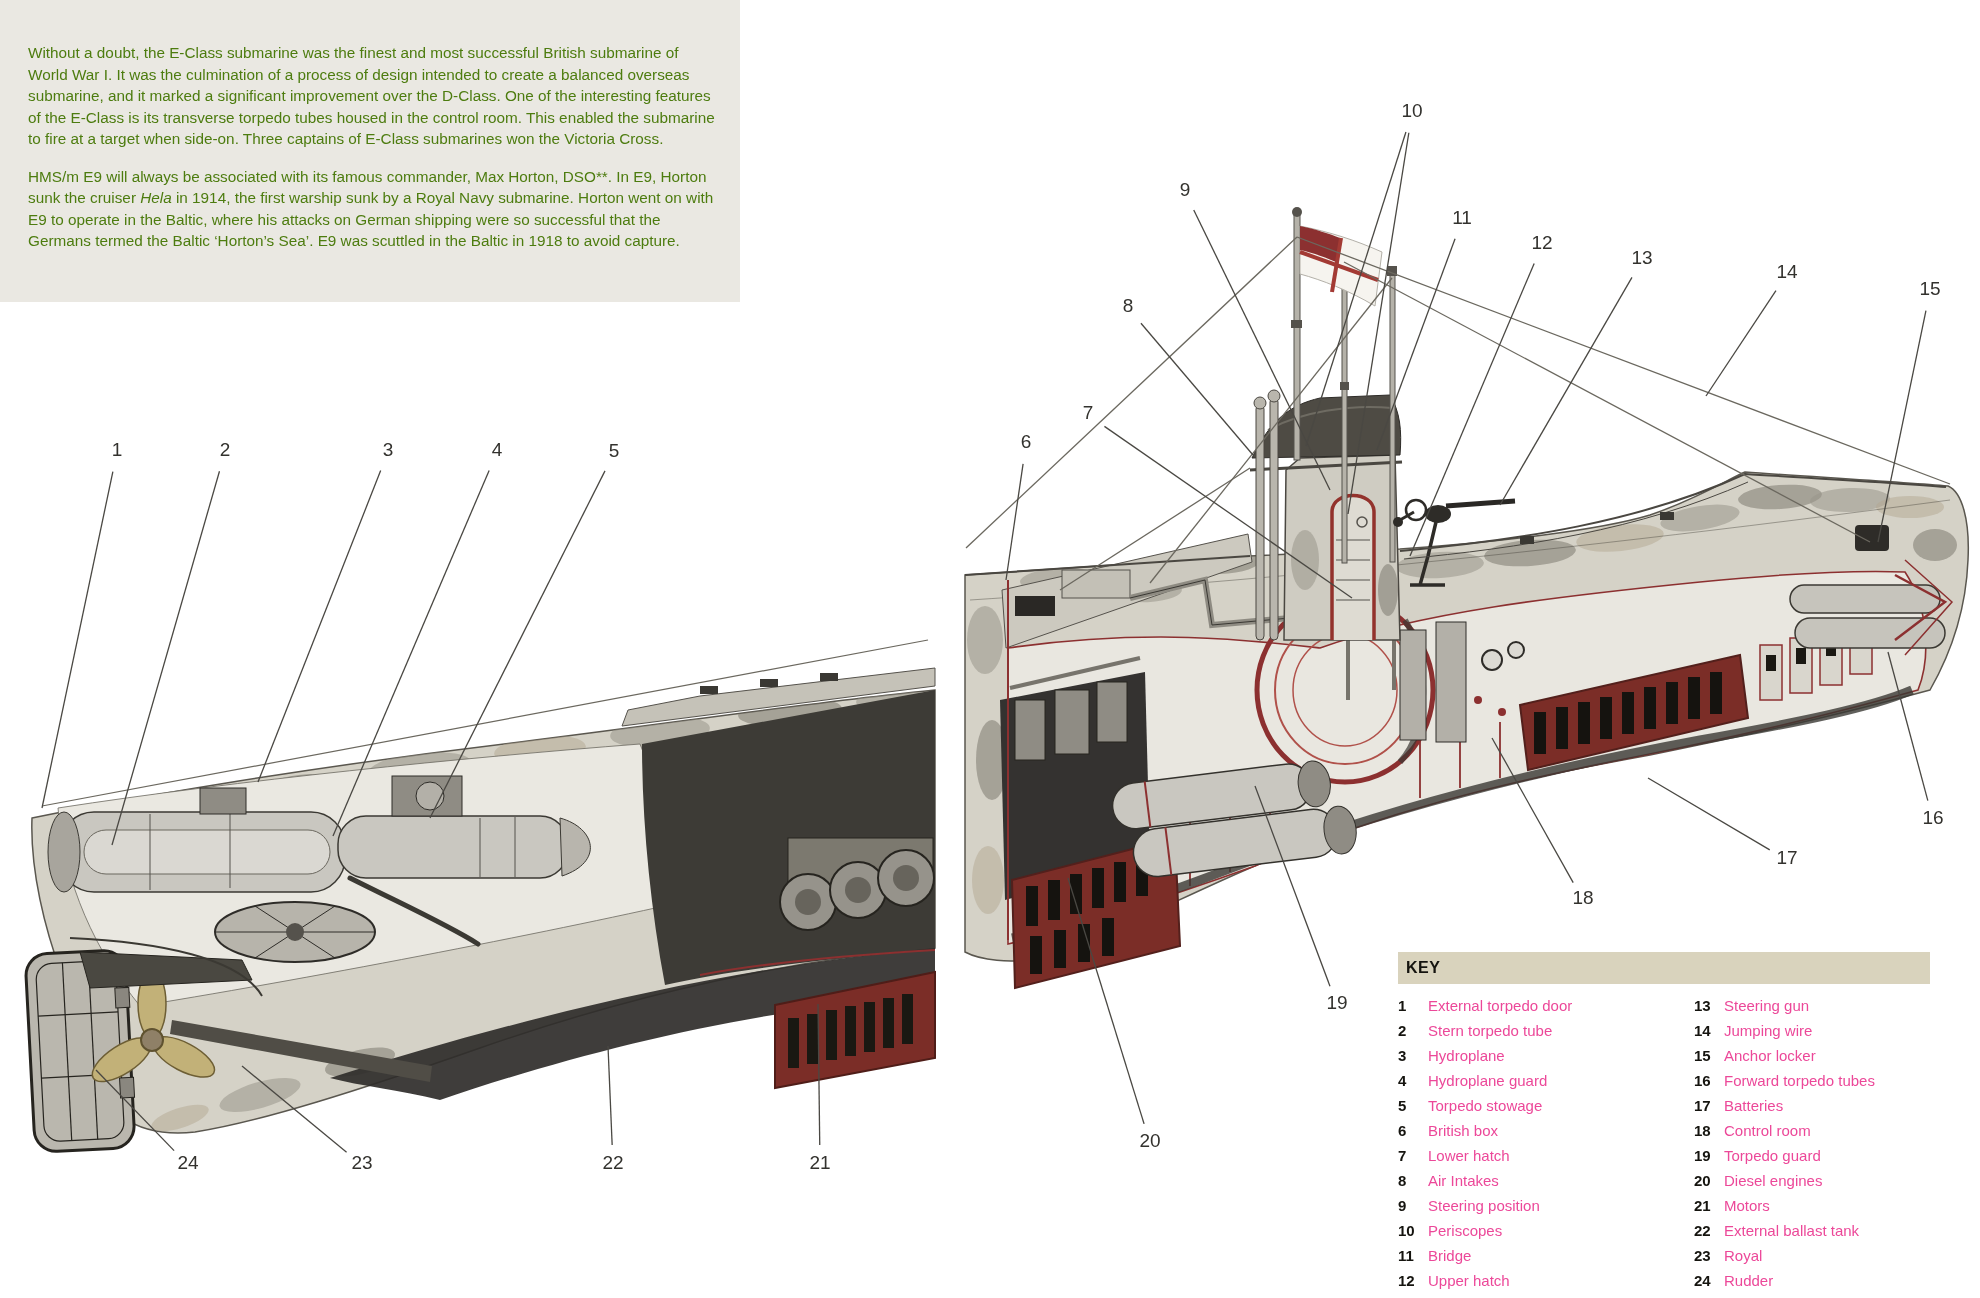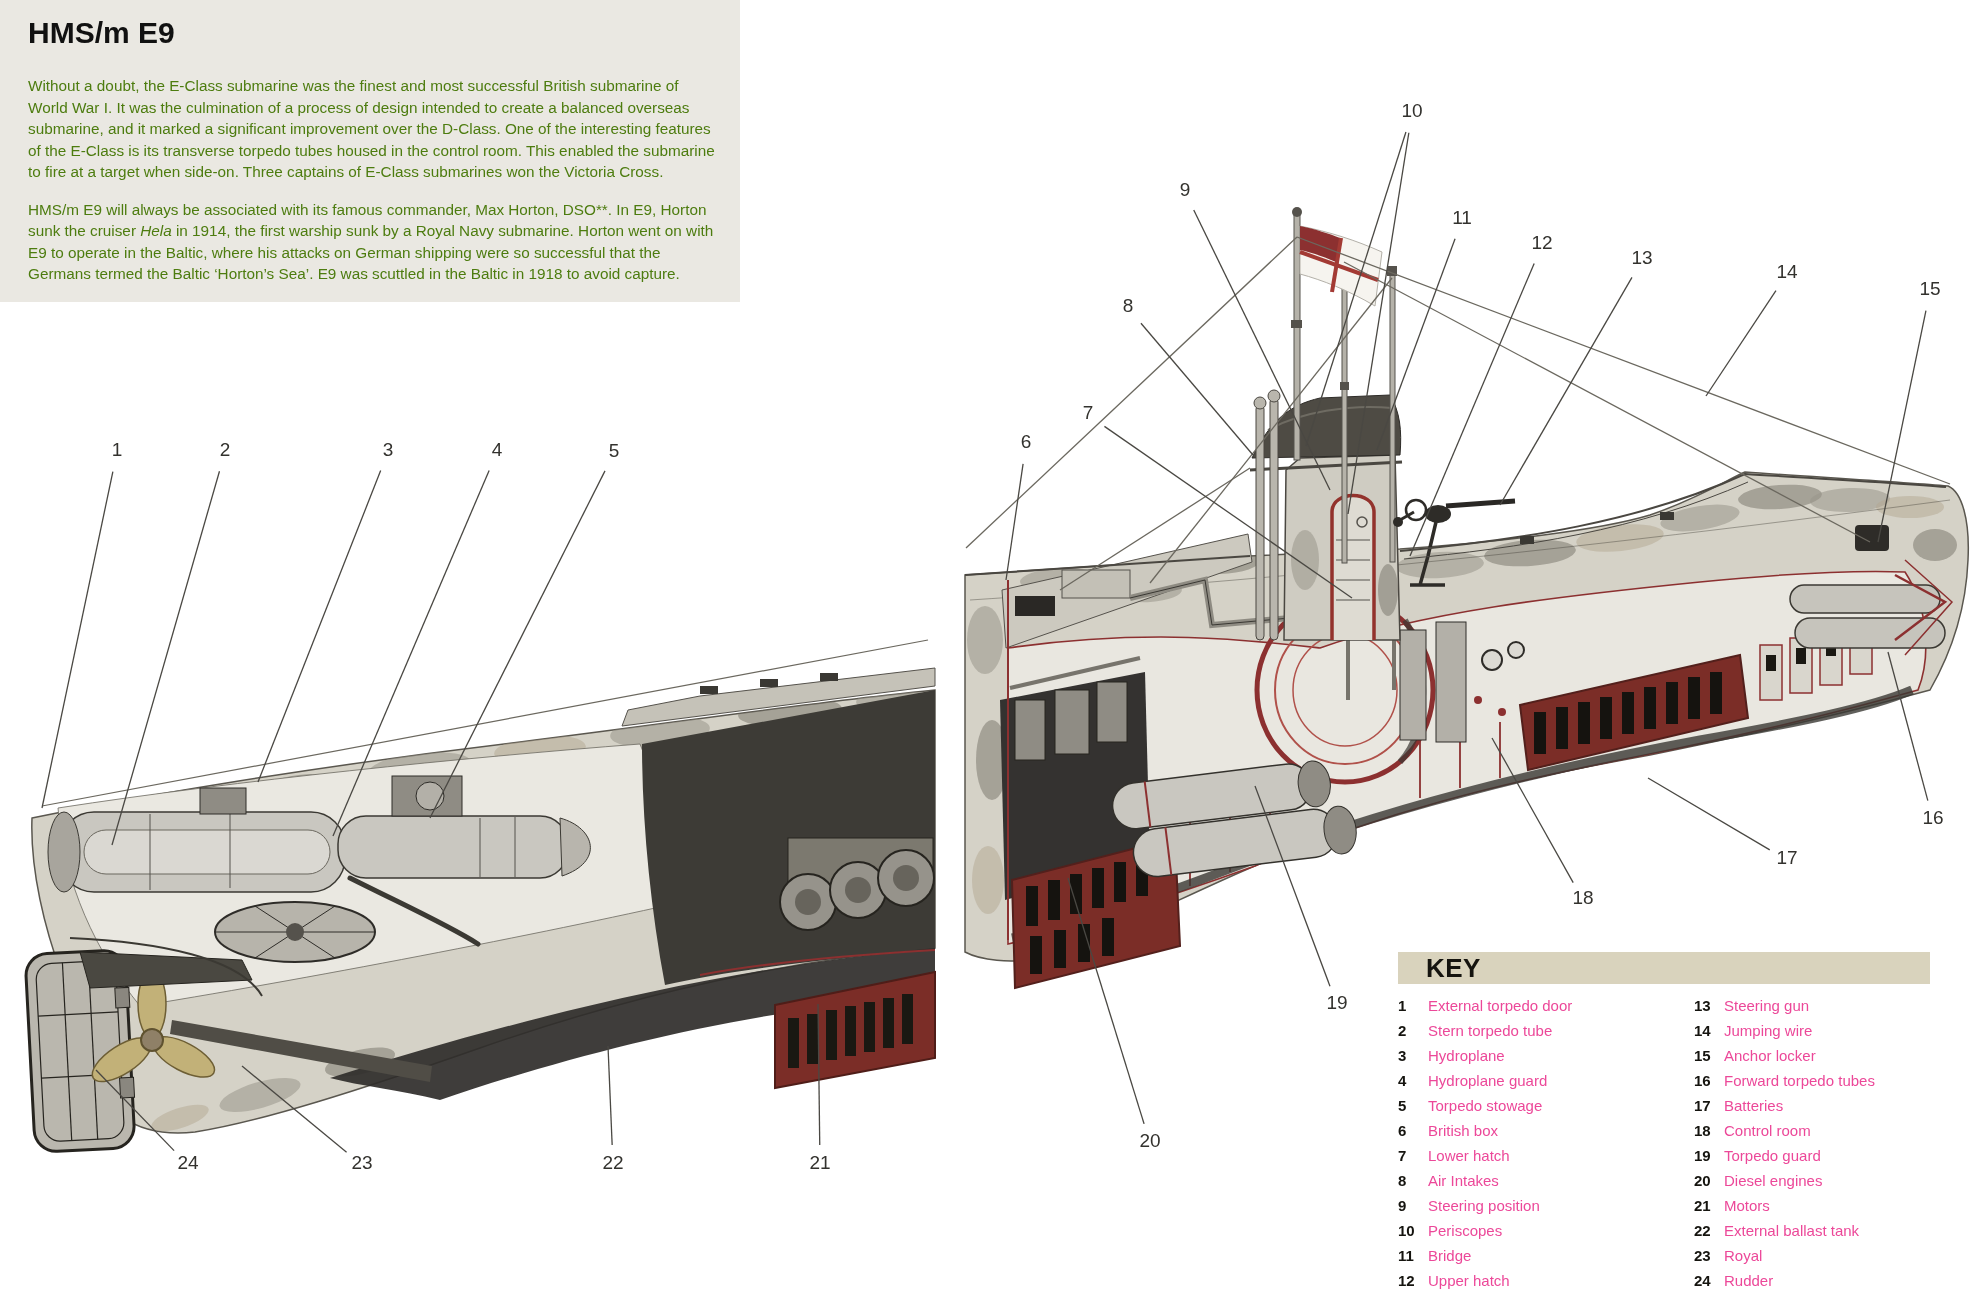--- a/index.html
+++ b/index.html
@@ -8,21 +8,21 @@
   
   #article{position:absolute;left:0;top:0;width:740px;height:302px;background:#eae8e2;
            box-sizing:border-box;padding:16px 22px 0 28px;}
   #article h1{margin:0;font-size:30px;line-height:1.1;font-weight:bold;color:#111;}
   #article .paras{margin-top:26px;}
   #article p.para{margin:16px 0 12px 0;font-size:15.3px;line-height:21.5px;color:#4d7c0f;}
   #article p.para em{font-style:italic;}
   
   #key{position:absolute;left:1398px;top:952px;width:540px;}
   #key .key-bar{width:532px;height:32px;background:#d9d3bd;display:flex;align-items:center;}
-  #key .key-bar .key-heading{font-weight:bold;font-size:26px;letter-spacing:.5px;color:#15140f;padding-left:28px;}
+  #key .key-bar .key-heading{font-weight:bold;font-size:16px;letter-spacing:.5px;color:#15140f;padding-left:8px;}
   #key .key-cols{position:relative;margin-top:9px;}
   #key .key-col{position:absolute;top:0;}
   #key-col-1{left:0;width:290px;}
   #key-col-2{left:296px;width:286px;}
   .key-row{height:25px;display:flex;align-items:center;}
   .key-num{width:30px;flex:0 0 30px;font-weight:bold;font-size:15px;color:#15140f;}
   .key-label{font-size:15px;color:#ec4899;white-space:nowrap;}
   
   #art-svg,#callout-svg{position:absolute;left:0;top:0;width:1980px;height:1298px;}
   #leader-lines line{stroke:#4a4843;stroke-width:1.3;}
@@ -431,21 +431,20 @@
       <div class="callout" style="left: 1568px; top: 887px;">18</div>
       <div class="callout" style="left: 1322px; top: 992px;">19</div>
       <div class="callout" style="left: 1135px; top: 1130px;">20</div>
       <div class="callout" style="left: 805px; top: 1152px;">21</div>
       <div class="callout" style="left: 598px; top: 1152px;">22</div>
       <div class="callout" style="left: 347px; top: 1152px;">23</div>
       <div class="callout" style="left: 173px; top: 1152px;">24</div>
     </div>
 
   <div id="article">
-    <h1>HMS/m E9</h1>
     <div class="paras">
         <p class="para"><span>Without a doubt, the E-Class submarine was the finest and most successful British submarine of World War I. It was the culmination of a process of design intended to create a balanced overseas submarine, and it marked a significant improvement over the D-Class. One of the interesting features of the E-Class is its transverse torpedo tubes housed in the control room. This enabled the submarine to fire at a target when side-on. Three captains of E-Class submarines won the Victoria Cross.</span></p>
         <p class="para"><span>HMS/m E9 will always be associated with its famous commander, Max Horton, DSO**. In E9, Horton sunk the cruiser </span><em>Hela</em><span> in 1914, the first warship sunk by a Royal Navy submarine. Horton went on with E9 to operate in the Baltic, where his attacks on German shipping were so successful that the Germans termed the Baltic ‘Horton’s Sea’. E9 was scuttled in the Baltic in 1918 to avoid capture.</span></p>
       </div>
   </div>
 
   <div id="key">
     <div class="key-bar">
       <span class="key-heading">KEY</span>
     </div>

